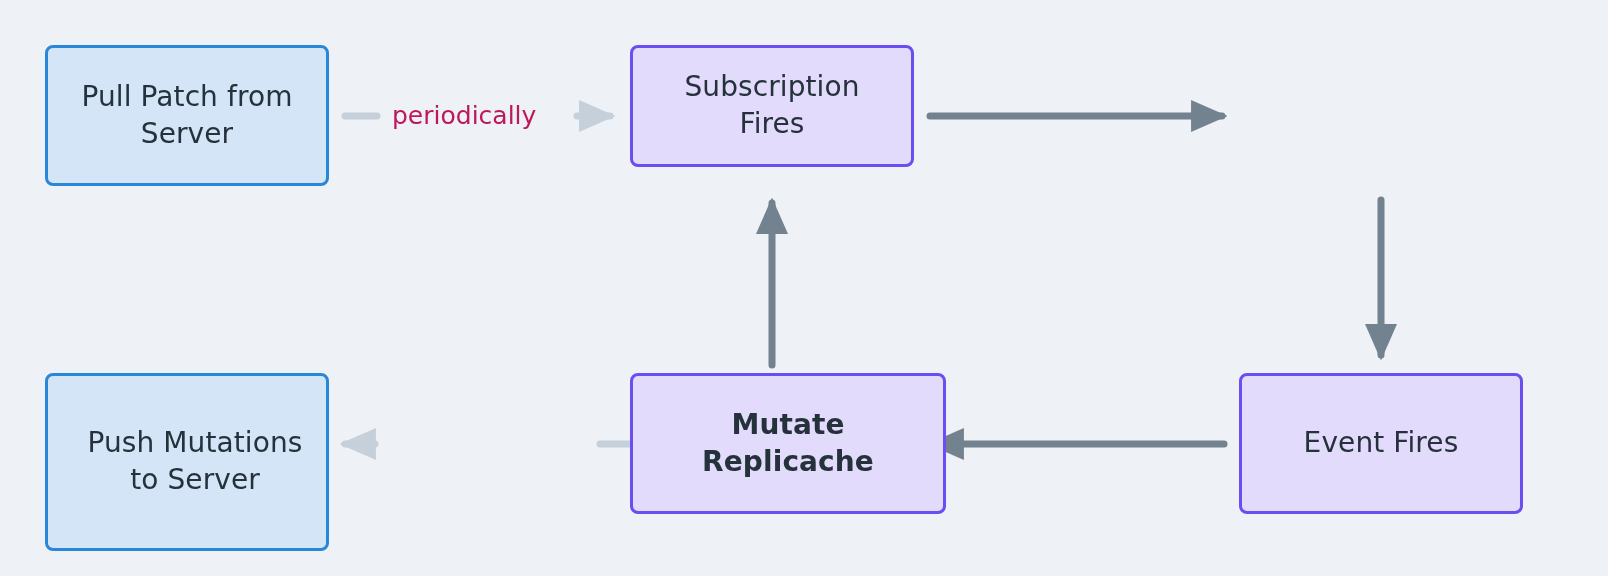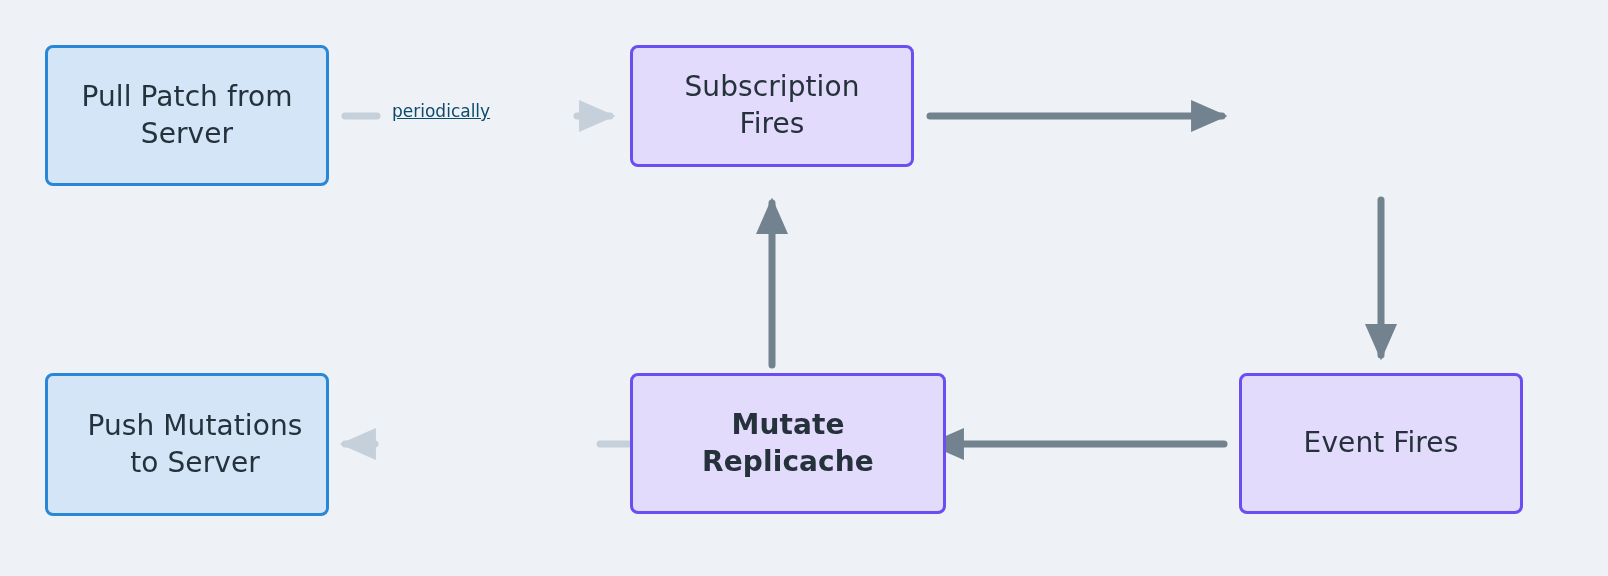--- a/index.html
+++ b/index.html
@@ -44,25 +44,24 @@
   .node.blue {
     background: #d3e5f7;
     border-color: #2a87d8;
   }
   .node.purple {
     background: #e2dbfb;
     border-color: #6a4ef2;
   }
   .edge-label {
     position: absolute;
-    font-size: 17px;
-    color: #0c4a6e;
+    font-size: 25px;
+    color: #be185d;
     white-space: nowrap;
     line-height: 1;
-    text-decoration: underline;
   }
 </style>
 </head>
 <body>
 
 <div id="diagram">
 
   <svg id="edges" viewBox="0 0 1608 576">
     <defs>
       <marker id="arrow-dark" viewBox="0 0 10 10" refX="8.5" refY="5" markerWidth="5.2" markerHeight="5.2" orient="auto-start-reverse">
@@ -104,21 +103,21 @@
     <span>Pull Patch from
 Server</span>
   </div>
 
   <div class="node purple" style="left:630px; top:45px; width:284px; height:122px;text-align:center;">
     <span>Subscription
 Fires</span>
   </div>
 
 
-  <div class="node blue" style="left:45px; top:373px; width:284px; height:143px;padding-left:16px;">
+  <div class="node blue" style="left:45px; top:373px; width:284px; height:178px;padding-left:16px;">
     <span>Push Mutations
 to Server</span>
   </div>
 
   <div class="node purple" style="left:630px; top:373px; width:316px; height:141px;font-weight:bold;">
     <span>Mutate
 Replicache</span>
   </div>
 
   <div class="node purple" style="left:1239px; top:373px; width:284px; height:141px;">

